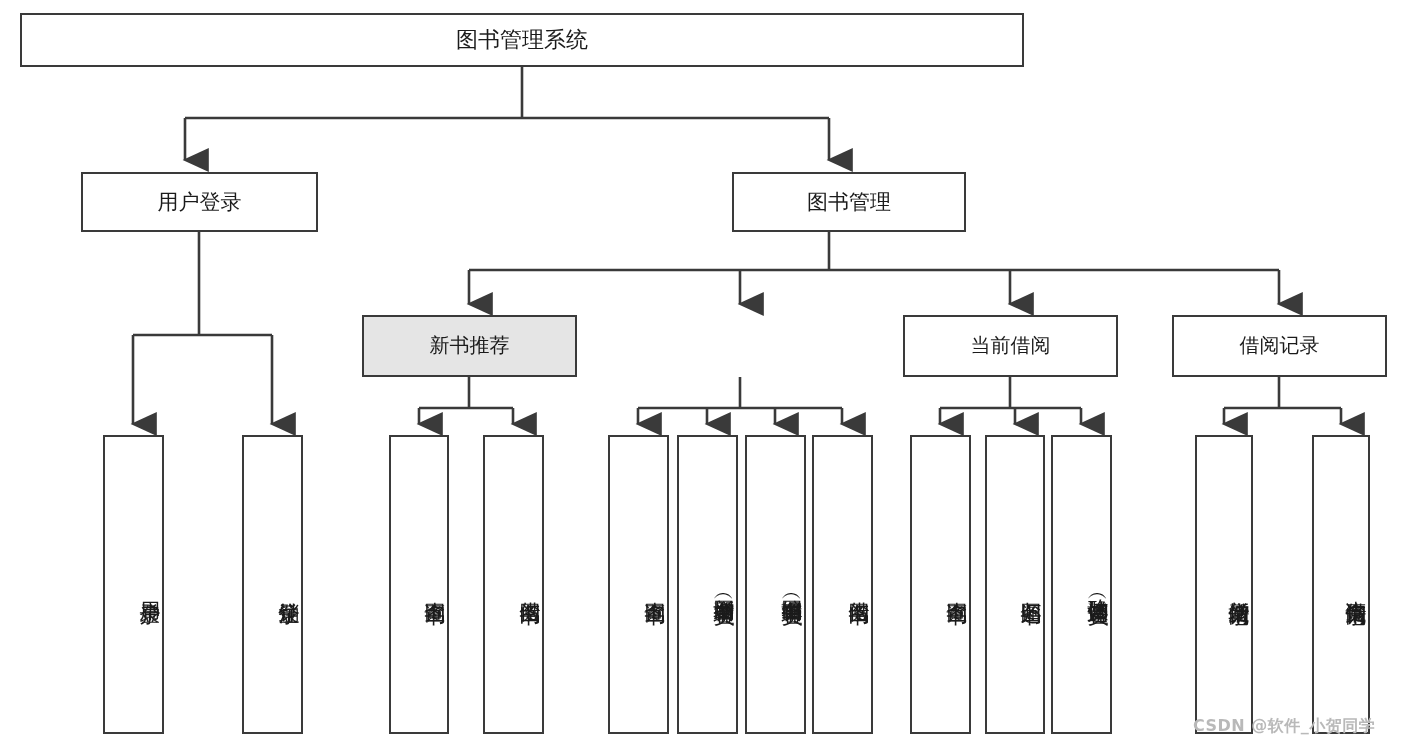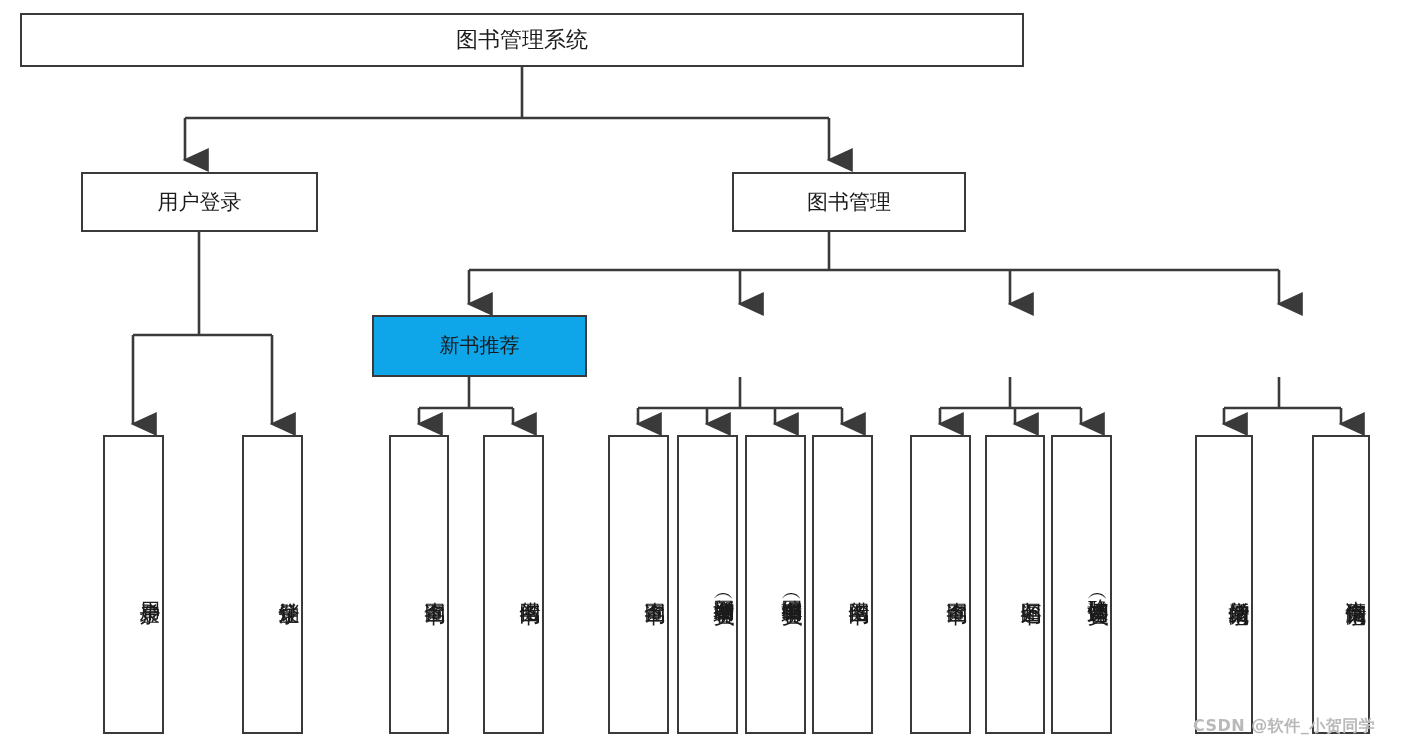--- a/index.html
+++ b/index.html
@@ -121,22 +121,28 @@
     <span>图书管理系统</span>
   </div>
 
   <div class="node level1" style="left: 81px; top: 172px; width: 237px; height: 60px; border-color: rgb(58, 58, 58); color: rgb(27, 27, 27); background: rgb(255, 255, 255);">
     <span>用户登录</span>
   </div>
   <div class="node level1" style="left: 712px; top: 172px; width: 234px; height: 60px; border-color: rgb(58, 58, 58); color: rgb(27, 27, 27); background: rgb(255, 255, 255); margin-left: 20px;">
     <span>图书管理</span>
   </div>
 
-  <div class="node level2" style="left: 362px; top: 315px; width: 215px; height: 62px; border-color: rgb(58, 58, 58); color: rgb(27, 27, 27); background: #0ea5e9; margin-left: 10px;">
+  <div class="node level2" style="left: 362px; top: 315px; width: 215px; height: 62px; border-color: rgb(58, 58, 58); color: rgb(27, 27, 27); background: #e5e5e5;">
     <span>新书推荐</span>
+  </div>
+  <div class="node level2" style="left: 903px; top: 315px; width: 215px; height: 62px; border-color: rgb(58, 58, 58); color: rgb(27, 27, 27); background: rgb(255, 255, 255);">
+    <span>当前借阅</span>
+  </div>
+  <div class="node level2" style="left: 1172px; top: 315px; width: 215px; height: 62px; border-color: rgb(58, 58, 58); color: rgb(27, 27, 27); background: rgb(255, 255, 255);">
+    <span>借阅记录</span>
   </div>
 
   <div class="node leaf" style="left: 103px; top: 435px; width: 61px; height: 299px; border-color: rgb(58, 58, 58); color: rgb(27, 27, 27); background: rgb(255, 255, 255);">
     <span class="vtext">用户登录</span>
   </div>
   <div class="node leaf" style="left: 242px; top: 435px; width: 61px; height: 299px; border-color: rgb(58, 58, 58); color: rgb(27, 27, 27); background: rgb(255, 255, 255);">
     <span class="vtext">注销登录</span>
   </div>
   <div class="node leaf" style="left: 389px; top: 435px; width: 60px; height: 299px; border-color: rgb(58, 58, 58); color: rgb(27, 27, 27); background: rgb(255, 255, 255);">
     <span class="vtext">查询图书</span>

